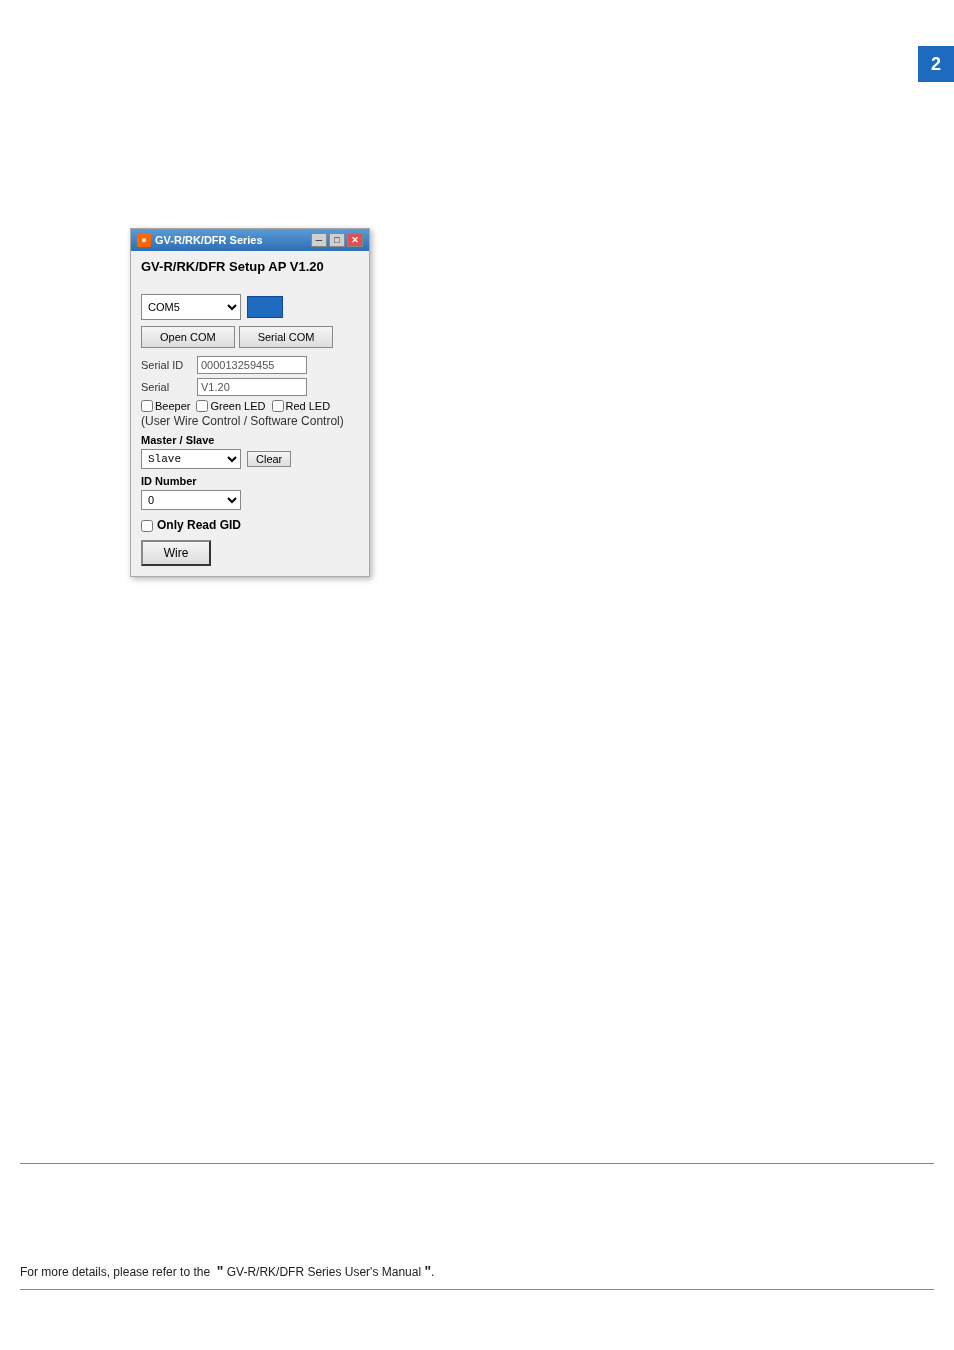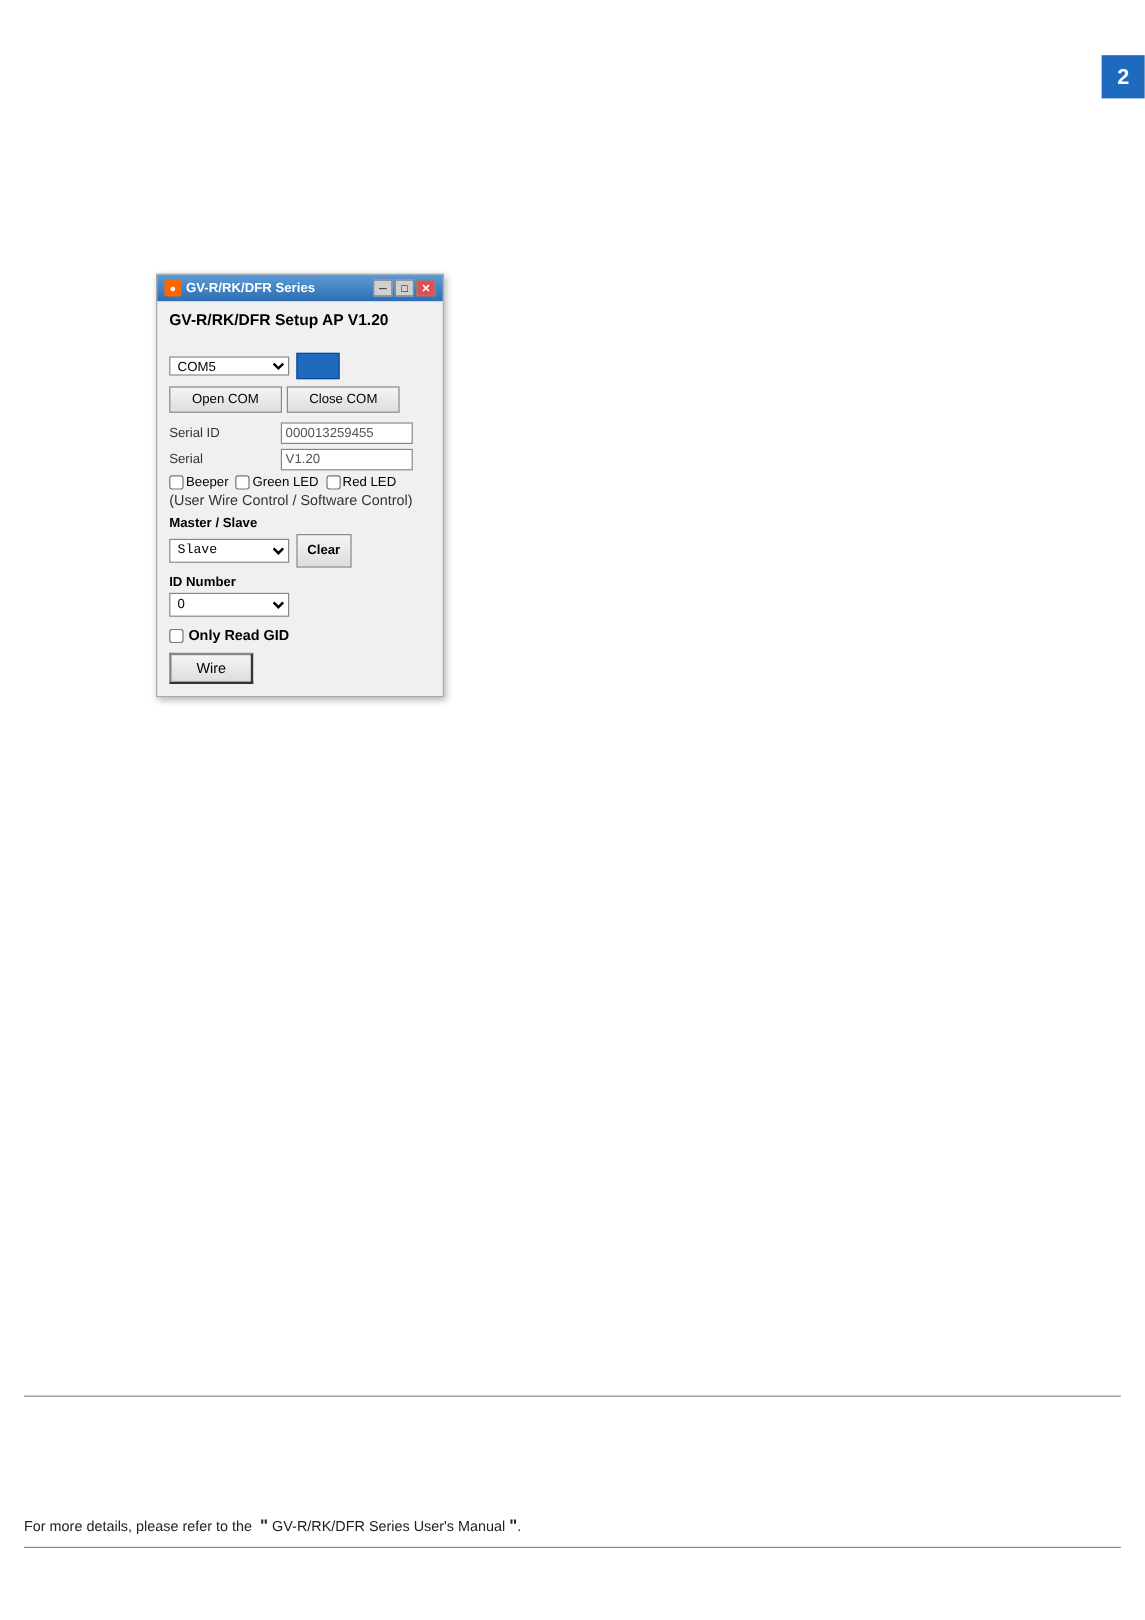--- a/index.html
+++ b/index.html
@@ -106,21 +106,21 @@
 
     
     .com-row {
       display: flex;
       align-items: center;
       gap: 6px;
       margin-bottom: 6px;
     }
     .com-select {
       width: 100px;
-      height: 16px;
+      height: 26px;
       font-size: 11px;
       border: 1px solid #888;
       background: #fff;
       padding: 1px 2px;
     }
     .blue-indicator {
       width: 36px;
       height: 22px;
       background: #1e6abf;
       border: 1px solid #0d4a99;
@@ -155,21 +155,20 @@
       color: #333;
     }
     .field-input {
       width: 110px;
       height: 18px;
       font-size: 11px;
       border: 1px solid #888;
       padding: 1px 3px;
       background: #fff;
       color: #555;
-      margin-left: 37px;
     }
 
     
     .checkbox-row {
       display: flex;
       align-items: center;
       gap: 6px;
       margin-bottom: 2px;
       font-size: 11px;
     }
@@ -209,27 +208,26 @@
     .small-select {
       width: 100px;
       height: 20px;
       font-size: 11px;
       border: 1px solid #888;
       background: #fff;
       padding: 1px 2px;
       font-family: Liberation Mono, monospace;
     }
     .clear-btn {
-      height: 28px;
+      height: 16px;
       font-size: 11px;
       background: linear-gradient(to bottom, #f5f5f5, #ddd);
       border: 1px solid #888;
       padding: 0 8px;
       cursor: pointer;
-      font-weight: bold;
     }
 
     
     .id-select {
       width: 100px;
       height: 20px;
       font-size: 11px;
       border: 1px solid #888;
       background: #fff;
       padding: 1px 2px;
@@ -319,21 +317,21 @@
     <div class="com-row">
       <select class="com-select">
         <option>COM5</option>
       </select>
       <div class="blue-indicator"></div>
     </div>
 
     
     <div class="btn-row">
       <button class="win-btn">Open COM</button>
-      <button class="win-btn">Close COM</button>
+      <button class="win-btn">Serial COM</button>
     </div>
 
     
     <div class="field-row">
       <span class="field-label">Serial ID</span>
       <input type="text" class="field-input" value="000013259455" style="">
     </div>
 
     
     <div class="field-row">

